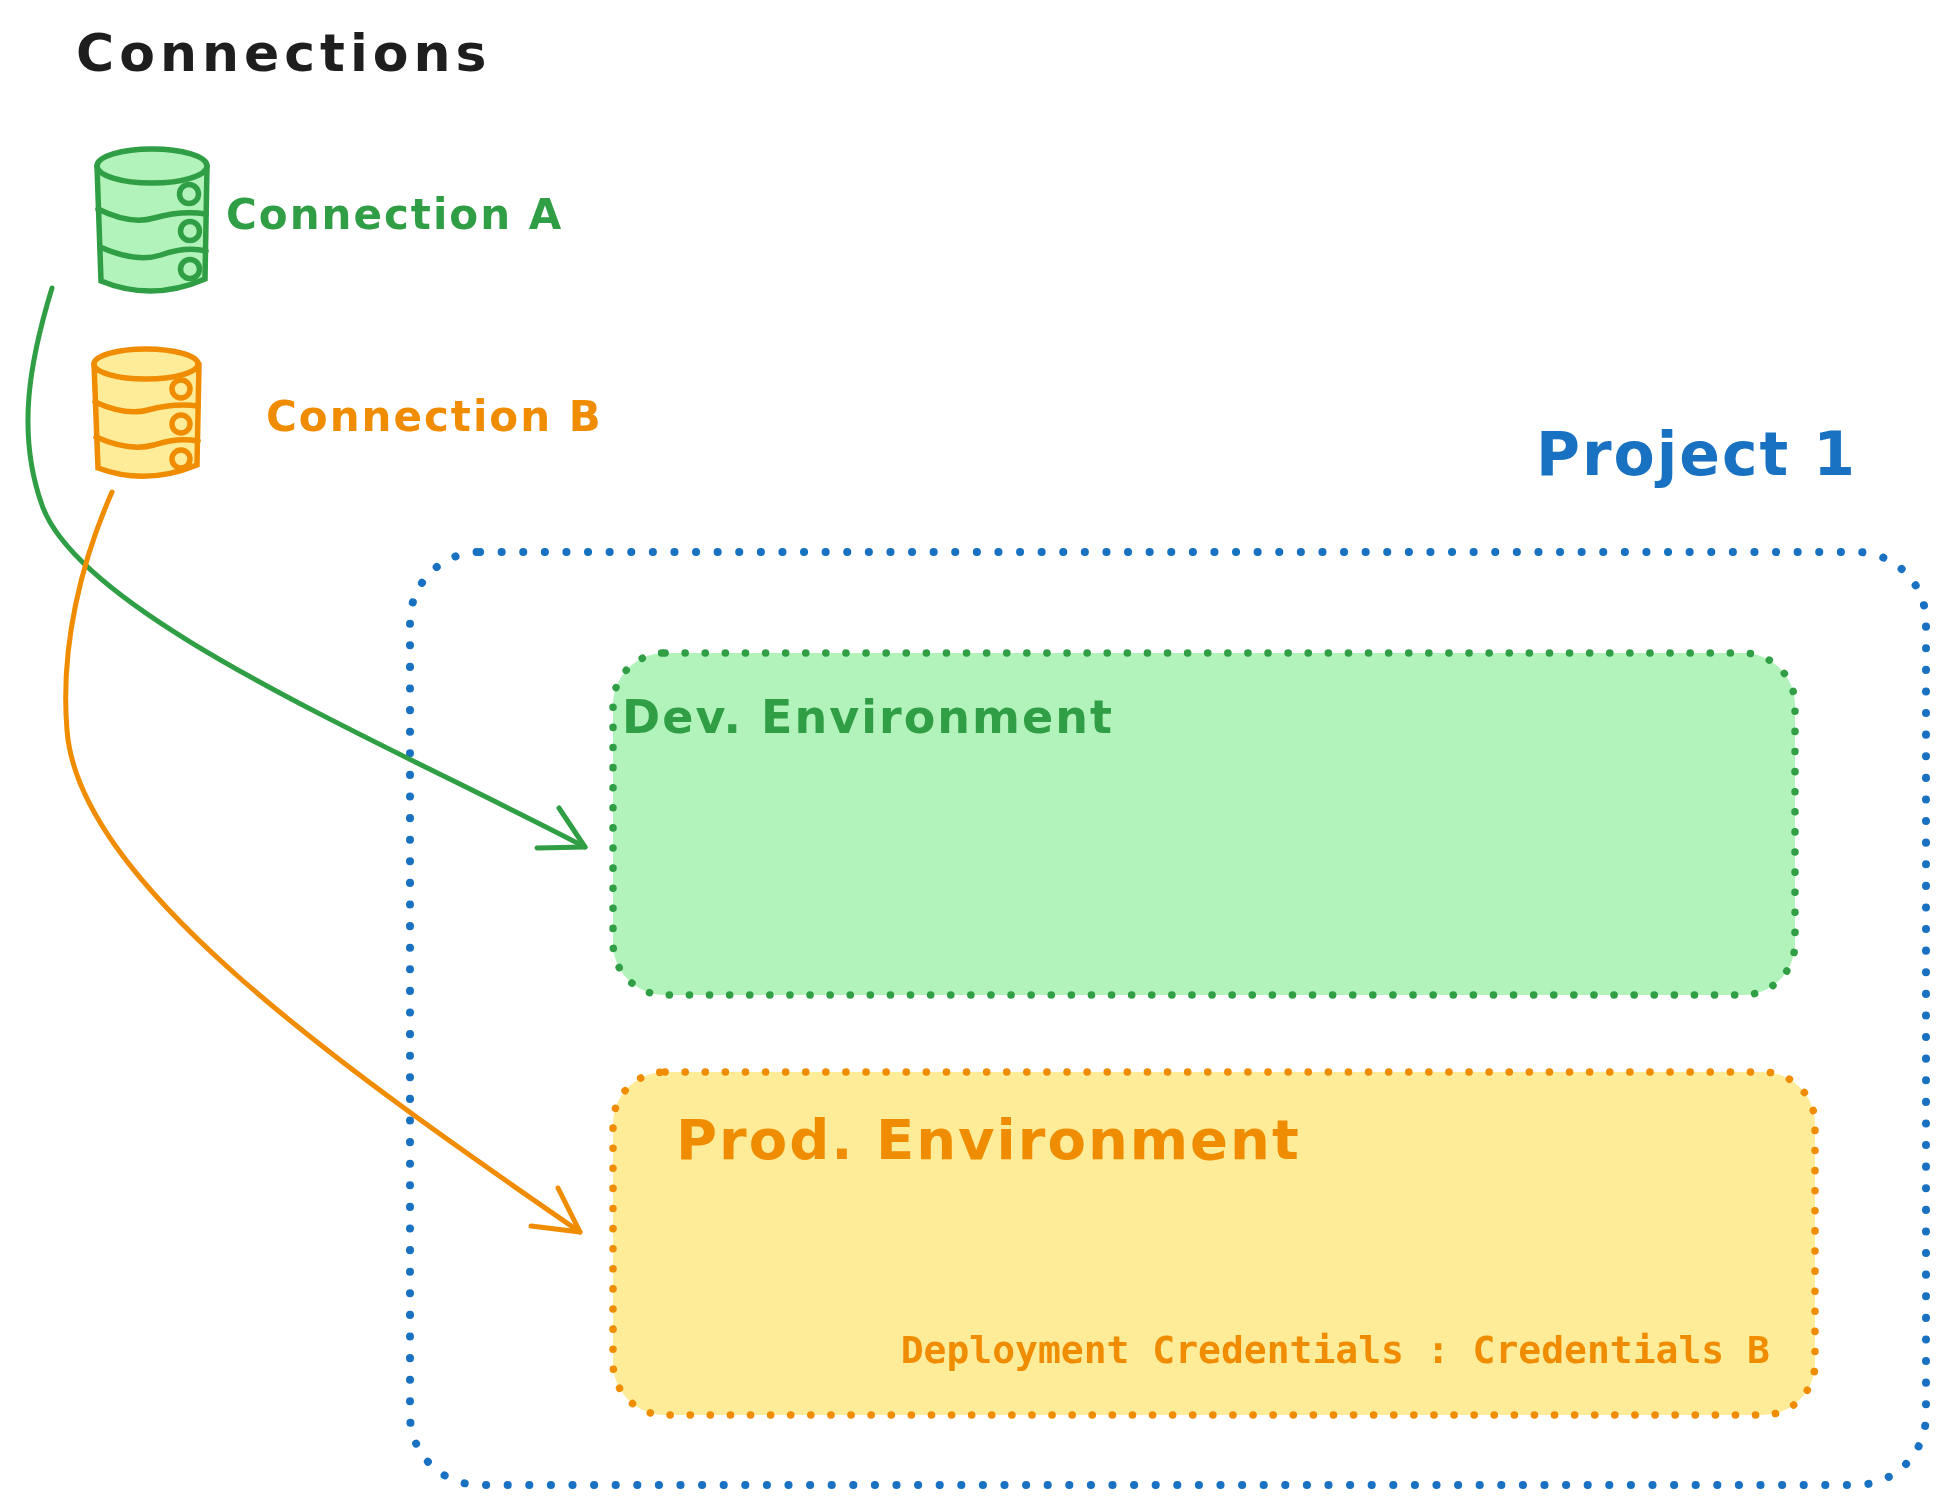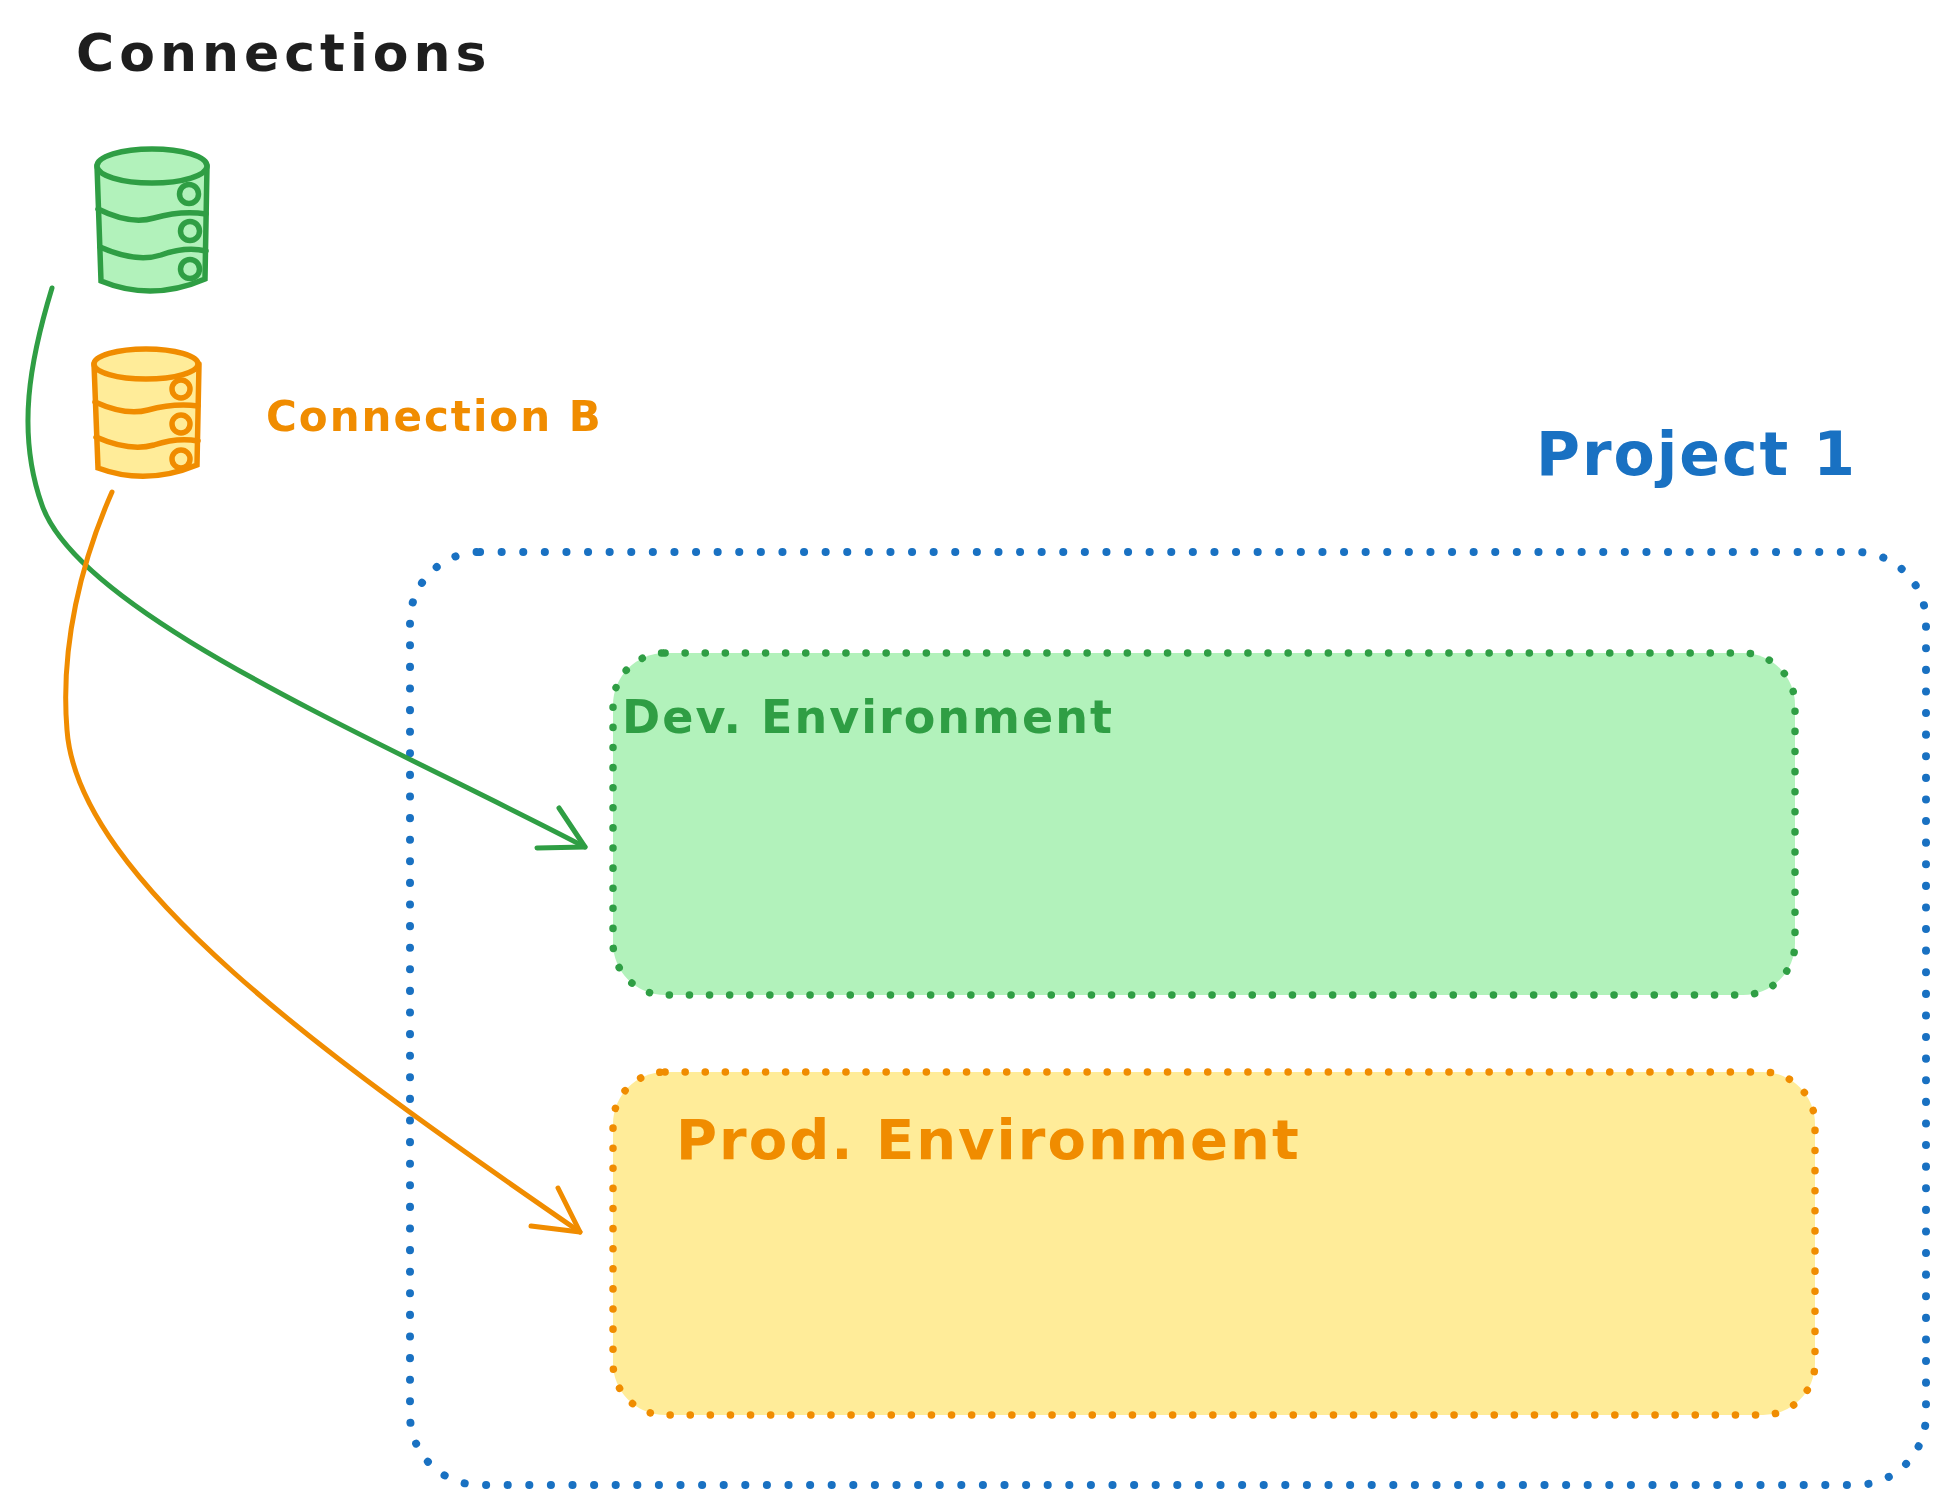--- a/index.html
+++ b/index.html
@@ -83,24 +83,26 @@
     </g>
 
     <g fill="none" stroke-width="5" stroke-linecap="round" stroke-linejoin="round" stroke="#f08c00">
       <path d="M 112 492 C 82 560 60 645 67 730 C 78 880 330 1060 580 1232"></path>
       <path d="M 531 1226 L 580 1232 L 558 1188"></path>
     </g>
   </svg>
 
   <div class="label hand t-connections">Connections</div>
 
+  <div class="label hand t-conn-a">Connection A</div>
 
   <div class="label hand t-conn-b">Connection B</div>
 
   <div class="label hand t-project">Project 1</div>
 
   <div class="label hand t-dev-title">Dev. Environment</div>
 
 
   <div class="label hand t-prod-title">Prod. Environment</div>
 
+  <div class="label mono t-prod-cred">Deployment Credentials : Credentials B</div>
 
 </div>
 
 </body></html>

